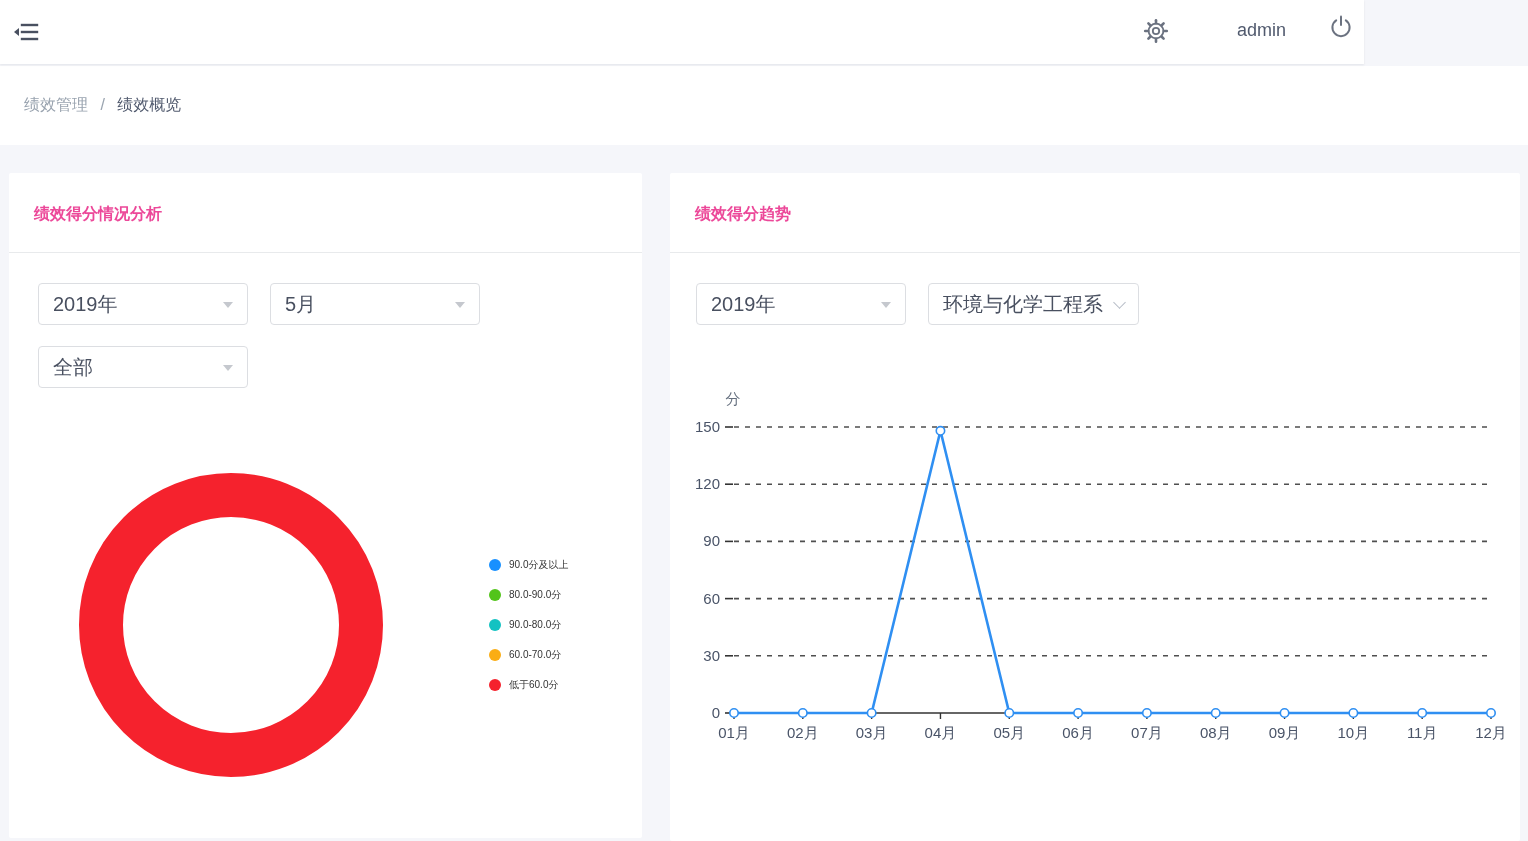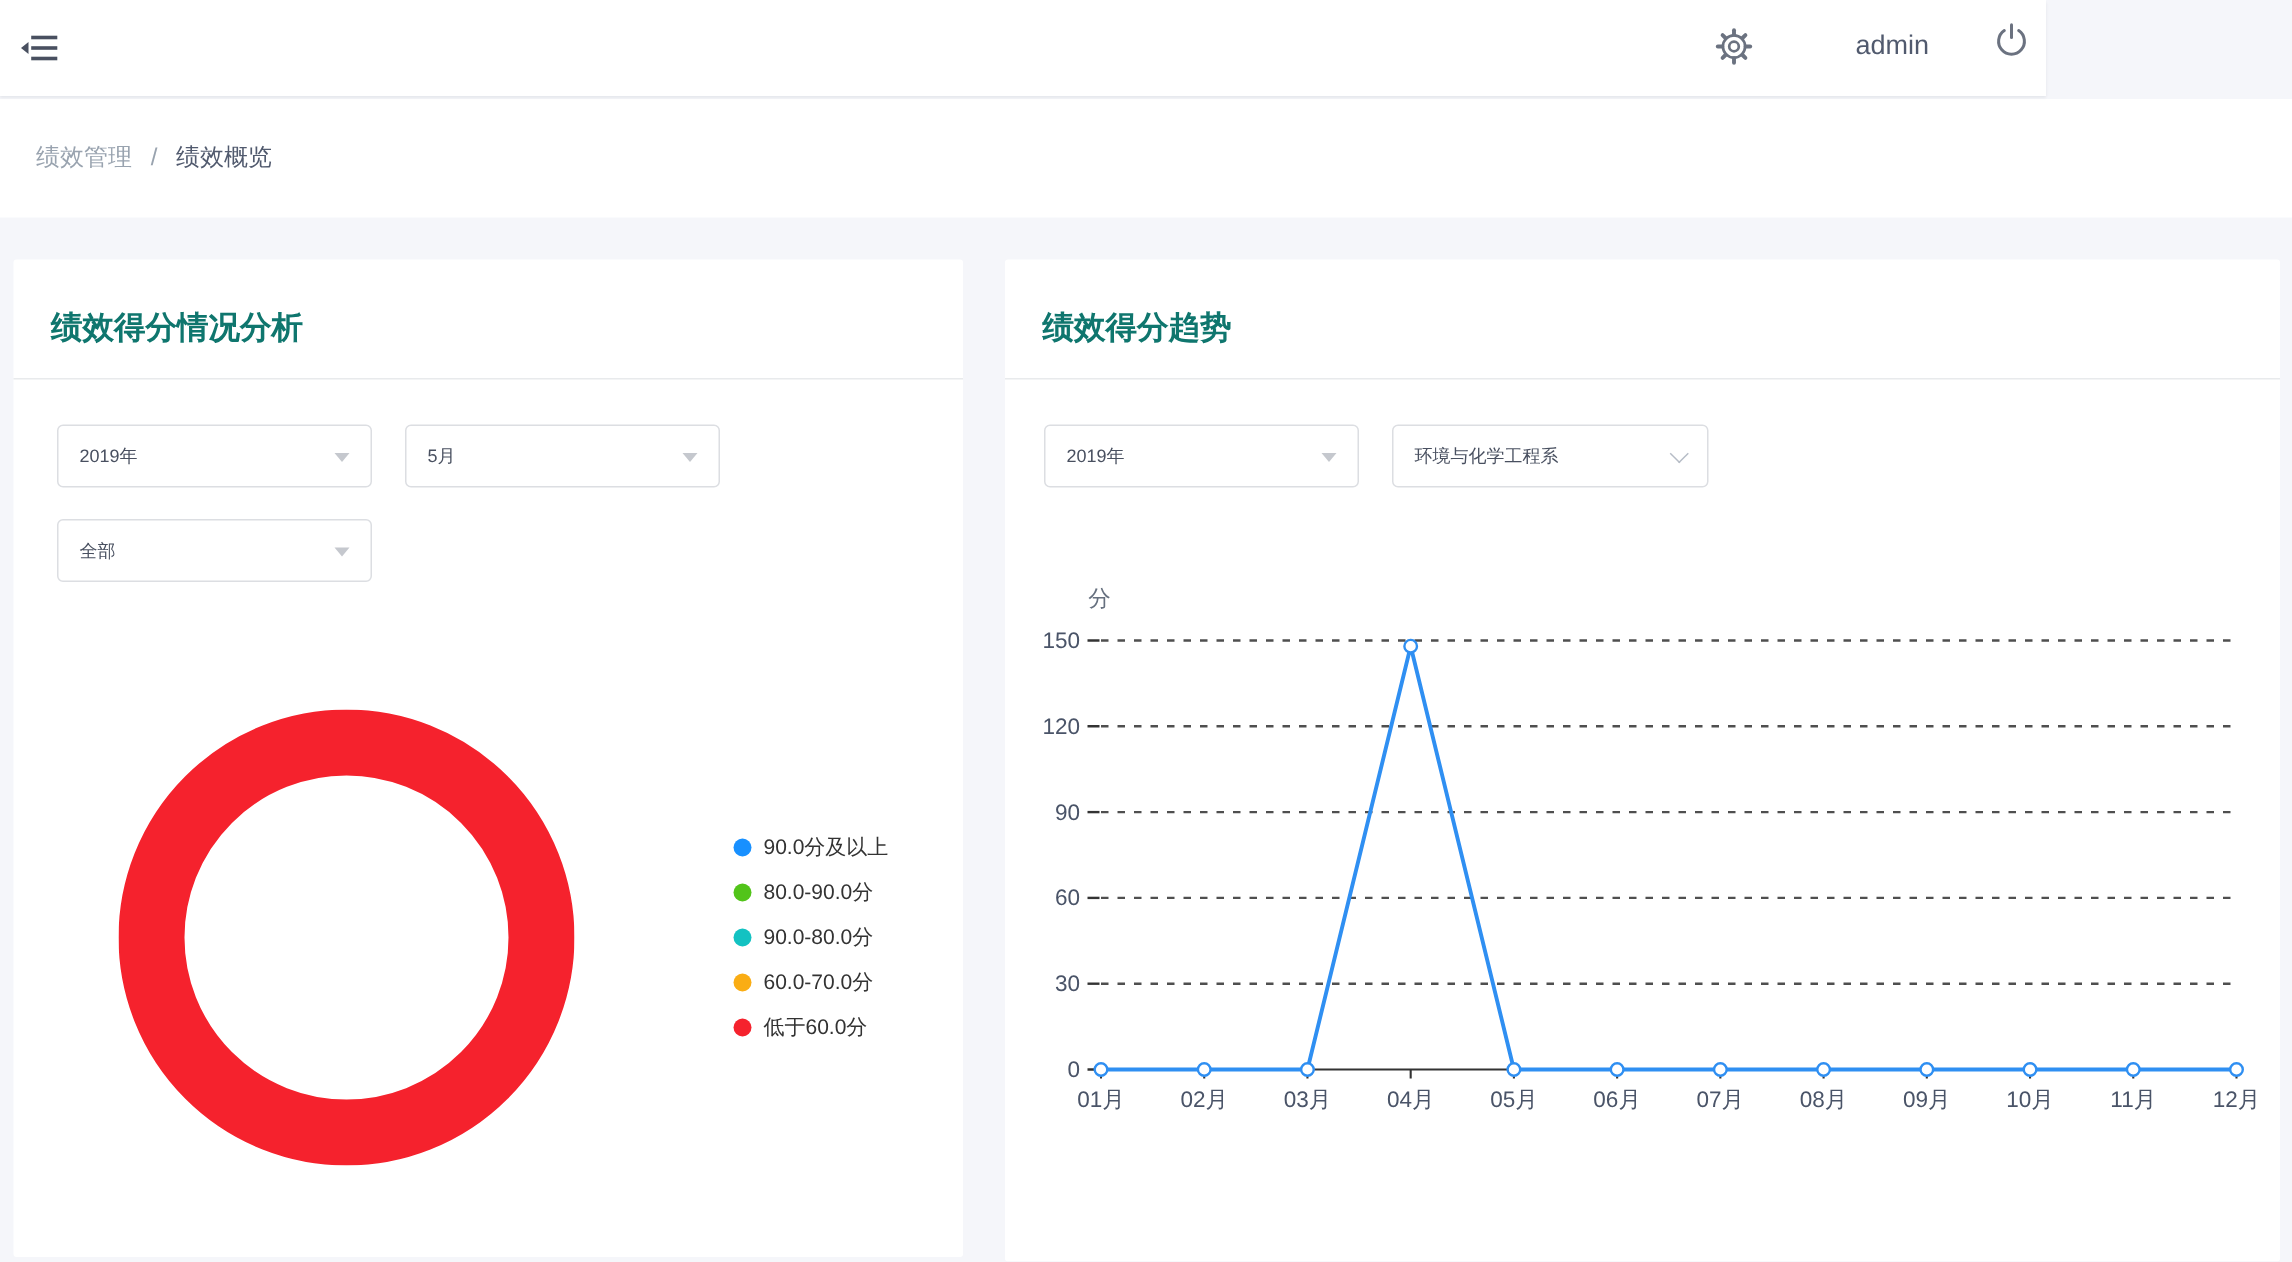--- a/index.html
+++ b/index.html
@@ -17,40 +17,40 @@
   .crumb { position:absolute; left:24px; top:29px; font-size:16px; }
   .crumb-link { color:#99a3af; cursor:pointer; }
   .crumb-sep { color:#99a3af; margin:0 8px; }
   .crumb-current { color:#515a6e; }
 
   
   .card { position:absolute; background:#fff; border-radius:2px; }
   .card-left  { left:9px;  top:173px; width:633px; height:665px; }
   .card-right { left:670px; top:173px; width:850px; height:668px; }
   .card-header { position:relative; height:80px; border-bottom:1px solid #e8eaec; }
-  .card-title { position:absolute; left:25px; top:31px; font-size:21px; font-weight:700; color:#0f766e; }
+  .card-title { position:absolute; left:25px; top:31px; font-size:16px; font-weight:700; color:#ec4899; }
 
   
   .select { position:absolute; height:42px; border:1px solid #dcdee2; border-radius:4px; background:#fff; cursor:pointer; }
-  .select .val { position:absolute; left:14px; top:0; line-height:40px; font-size:12px; color:#495060; white-space:nowrap; }
+  .select .val { position:absolute; left:14px; top:0; line-height:40px; font-size:20px; color:#495060; white-space:nowrap; }
   .caret { position:absolute; right:14px; top:18px; width:0; height:0; border-left:5px solid transparent; border-right:5px solid transparent; border-top:6px solid #c5c8ce; }
   .chevron { position:absolute; right:14px; top:14px; width:9px; height:9px; border-right:1.5px solid #b6bcc6; border-bottom:1.5px solid #b6bcc6; transform:rotate(45deg); }
 
   .sel-l1 { left:29px;  top:110px; width:210px; }
   .sel-l2 { left:261px; top:110px; width:210px; }
   .sel-l3 { left:29px;  top:173px; width:210px;padding-left:16px; }
   .sel-r1 { left:26px;  top:110px; width:210px; }
   .sel-r2 { left:258px; top:110px; width:211px; }
 
   
   .donut-wrap { position:absolute; left:70px; top:300px; width:304px; height:304px; }
   .legend { position:absolute; left:480px; top:377px; list-style:none; }
   .legend li { height:30px; display:flex; align-items:center; cursor:pointer; }
   .legend .dot { width:12px; height:12px; border-radius:50%; margin-right:8px; flex:none; }
-  .legend .lbl { font-size:14px; color:#333; }
+  .legend .lbl { font-size:10px; color:#333; }
 
   
   .linechart { position:absolute; left:0; top:210px; width:850px; height:440px; }
 </style>
 </head>
 <body>
 
 <div class="topbar">
   <div class="collapse-btn">
     <svg width="28" height="28" viewBox="0 0 28 28">

